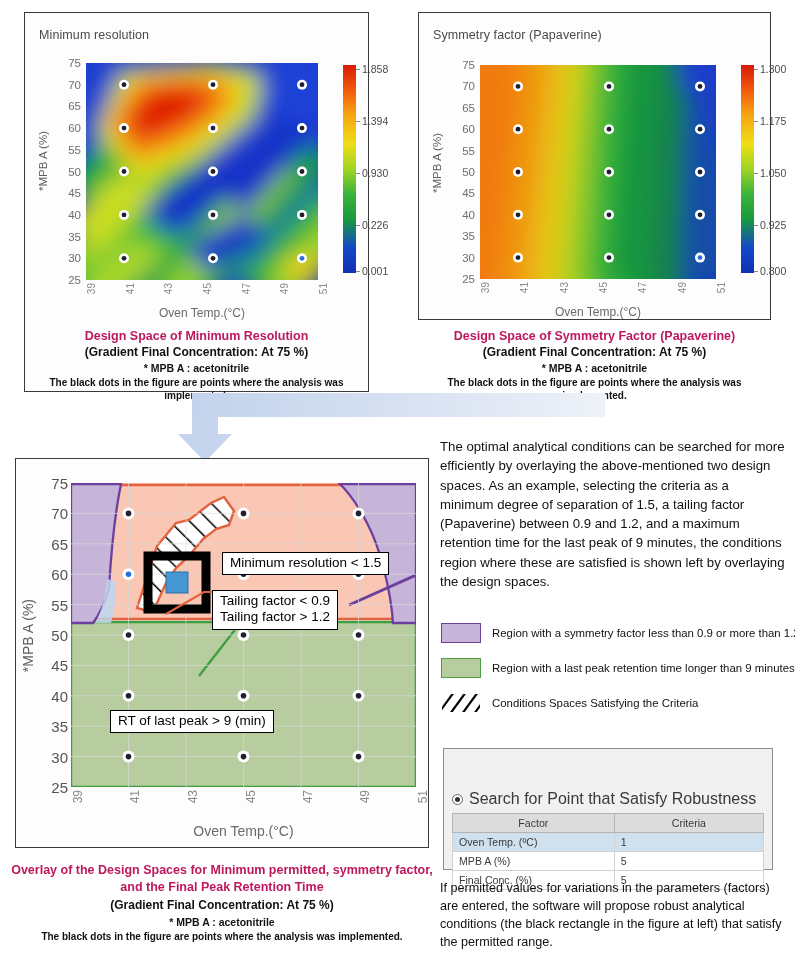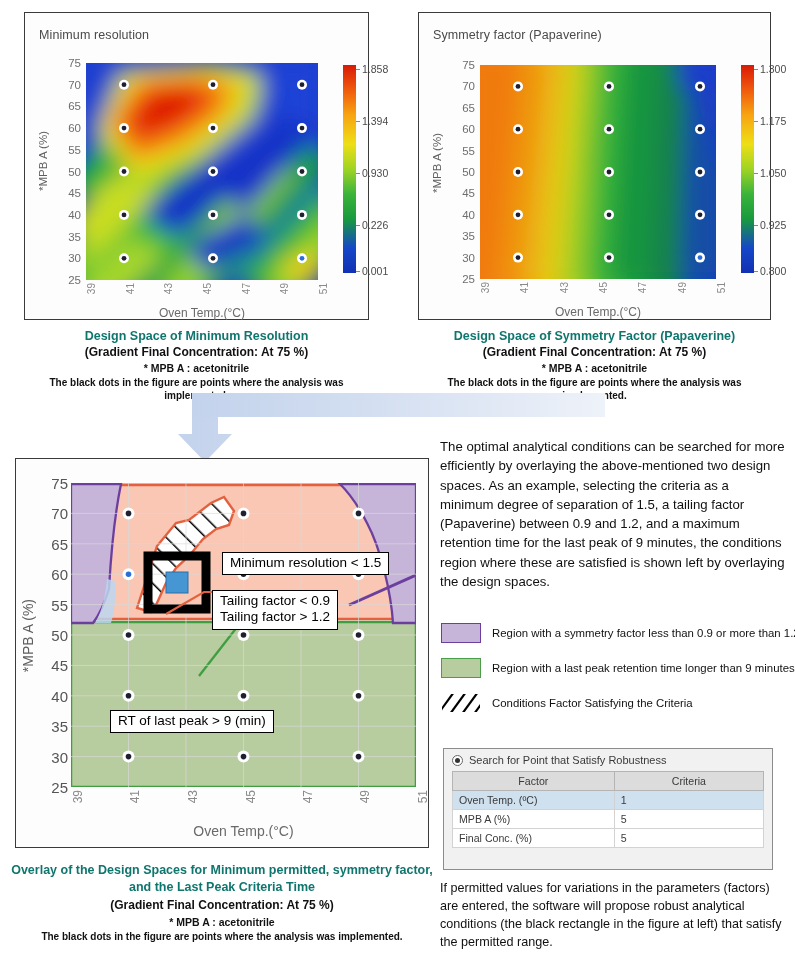--- a/index.html
+++ b/index.html
@@ -84,21 +84,21 @@
     width: 4px; height: 1px;
     background: #888;
   }
 
   
   .caption {
     position: absolute;
     text-align: center;
     line-height: 1.32;
   }
-  .cap-main { font-size: 12.5px; font-weight: 700; color: #0f766e; }
+  .cap-main { font-size: 12.5px; font-weight: 700; color: #be185d; }
   .cap-sub  { font-size: 12px;  font-weight: 700; color: #111; }
   .cap-note { font-size: 10.5px; font-weight: 700; color: #111; }
   .cap-fine { font-size: 10px;  font-weight: 700; color: #111; }
 
   
   .para {
     position: absolute;
     font-size: 13.2px;
     line-height: 1.46;
     color: #111;
@@ -134,22 +134,23 @@
 
   
   .dialog {
     position: absolute;
     background: #f1f1f1;
     border: 1px solid #8c8c8c;
   }
   .dialog-head {
     display: flex; align-items: center;
     padding: 5px 1px 2px 8px;
-    font-size: 11px;
+    font-size: 16px;
     color: #3a3a3a;
+    margin-top: 36px;
   }
   .radio-dot {
     width: 11px; height: 11px;
     border-radius: 50%;
     border: 1px solid #666;
     background: #fff;
     margin-right: 6px;
     position: relative;
     flex: 0 0 11px;
   }
@@ -183,21 +184,21 @@
     text-align: left;
   }
   table.tbl tr.sel td { background: #cfe0ef; }
 
   
   .arrow { position: absolute; }
 </style>
 </head>
 <body>
 
-<div class="panel" style="left:24px; top:12px; width:345px; height:308px;">
+<div class="panel" style="left:24px; top:12px; width:345px; height:380px;">
   <div class="panel-title" style="left:14px; top:15px;">Minimum resolution</div>
 
   <div class="axis-y-ticks" style="left:32px; top:50px; width:24px; height:217px;">
     <span class="ytick" style="top:0%;">75</span>
     <span class="ytick" style="top:10%;">70</span>
     <span class="ytick" style="top:20%;">65</span>
     <span class="ytick" style="top:30%;">60</span>
     <span class="ytick" style="top:40%;">55</span>
     <span class="ytick" style="top:50%;">50</span>
     <span class="ytick" style="top:60%;">45</span>
@@ -586,21 +587,21 @@
 
 <div class="callout" style="left:212px; top:590px;">
   <div>Tailing factor &lt; 0.9</div>
   <div>Tailing factor &gt; 1.2</div>
 </div>
 
 <div class="callout" style="left:110px; top:710px;">RT of last peak &gt; 9 (min)</div>
 
 <div class="caption" style="left:10px; top:862px; width:424px;">
   <div class="cap-main">Overlay of the Design Spaces for Minimum permitted, symmetry factor,</div>
-  <div class="cap-main">and the Last Peak Criteria Time</div>
+  <div class="cap-main">and the Final Peak Retention Time</div>
   <div class="cap-sub" style="margin-top:3px;">(Gradient Final Concentration: At 75 %)</div>
   <div class="cap-note" style="margin-top:2px;">* MPB A : acetonitrile</div>
   <div class="cap-fine">The black dots in the figure are points where the analysis was implemented.</div>
 </div>
 
 <div class="para" style="left:440px; top:437px; width:345px;">The optimal analytical conditions can be searched for more efficiently by overlaying the above-mentioned two design spaces. As an example, selecting the criteria as a minimum degree of separation of 1.5, a tailing factor (Papaverine) between 0.9 and 1.2, and a maximum retention time for the last peak of 9 minutes, the conditions region where these are satisfied is shown left by overlaying the design spaces.</div>
 
 <div class="legend" style="left:441px; top:618px; width:348px;">
 
 
@@ -619,21 +620,21 @@
       <svg width="40" height="20" viewBox="0 0 40 20">
         <rect width="40" height="20" fill="#fff"></rect>
         <g stroke="#000" stroke-width="2.2">
           <line x1="-4" y1="20" x2="12" y2="-2"></line>
           <line x1="8" y1="20" x2="24" y2="-2"></line>
           <line x1="20" y1="20" x2="36" y2="-2"></line>
           <line x1="32" y1="20" x2="48" y2="-2"></line>
         </g>
       </svg>
     </div>
-    <span class="legend-text">Conditions Factor Satisfying the Criteria</span>
+    <span class="legend-text">Conditions Spaces Satisfying the Criteria</span>
   </div>
 </div>
 
 <div class="dialog" style="left:443px; top:748px; width:330px; height:122px;">
   <div class="dialog-head">
     <span class="radio-dot"></span>
     <span>Search for Point that Satisfy Robustness</span>
   </div>
   <table class="tbl">
     <thead>

